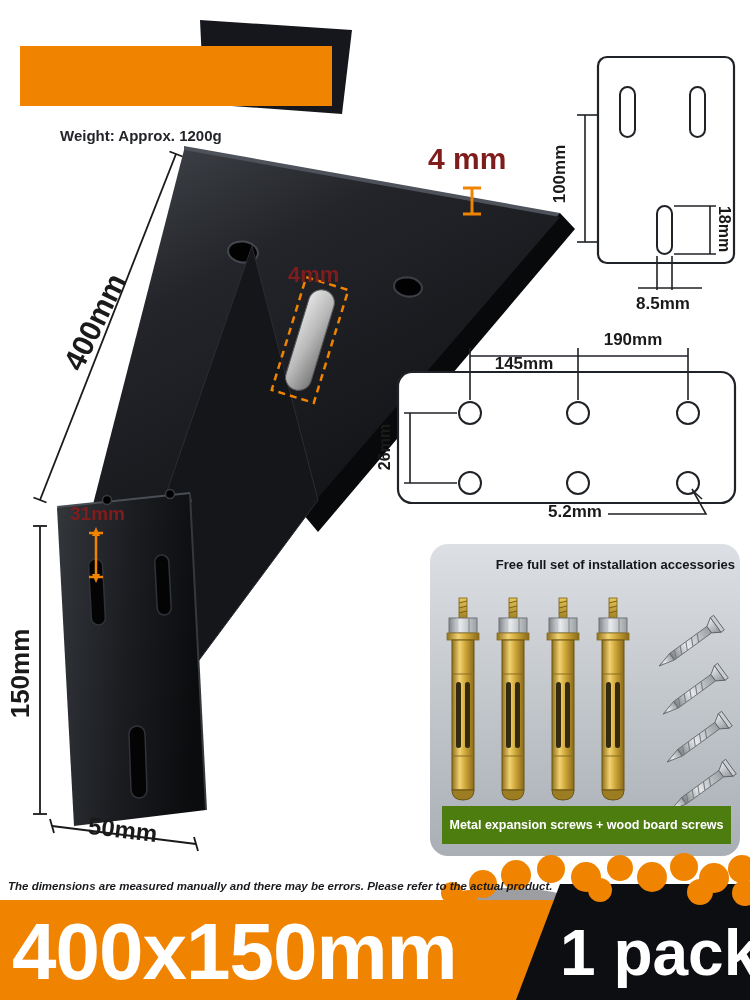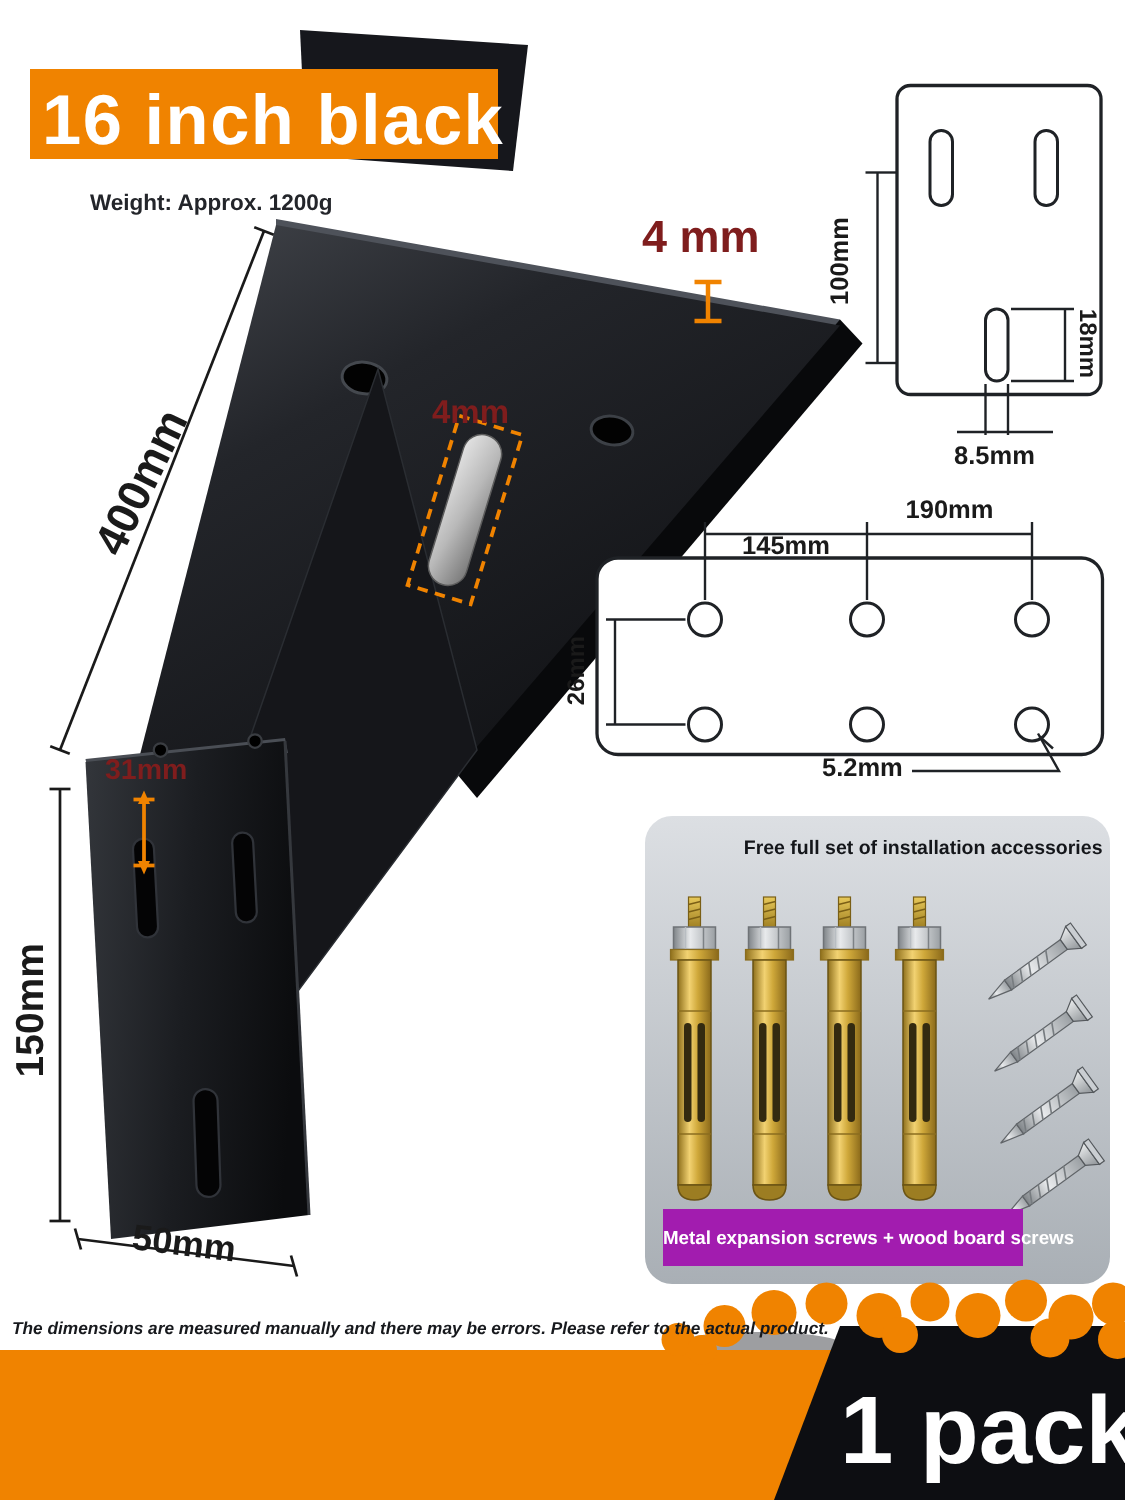--- a/index.html
+++ b/index.html
@@ -5,21 +5,21 @@
   * { margin:0; padding:0; box-sizing:border-box; }
   html,body { background:#fff; font-family:"Liberation Sans", sans-serif; }
   .canvas { position:relative; width:750px; height:1000px; background:#fff; overflow:hidden; }
   .abs { position:absolute; }
   .label { position:absolute; font-weight:700; color:#1a1a1a; white-space:nowrap; }
   .orange { color:#7f1d1d; }
   .center { text-align:center; }
   .badge-text { position:absolute; left:28px; top:52px; font-size:47px; font-weight:700; color:#fff; letter-spacing:1px; white-space:nowrap; }
   .weight { position:absolute; left:24px; top:127px; font-size:15px; font-weight:700; color:#23252a;margin-left:36px; }
   .acc-title { position:absolute; left:435px; top:557px; width:300px; text-align:right; font-size:13px; font-weight:700; color:#14161a; white-space:nowrap; }
-  .acc-caption { position:absolute; left:442px; top:806px; width:240px; height:38px; background:#a21caf; color:#fff;
+  .acc-caption { position:absolute; left:442px; top:806px; width:289px; height:38px; background:#4d7c0f; color:#fff;
                  font-size:12.5px; font-weight:700; text-align:center; line-height:38px; white-space:nowrap; }
   .disclaimer { position:absolute; left:8px; top:880px; font-size:11.5px; font-weight:600; color:#17191d; white-space:nowrap;font-style:italic; }
   .footer-size { position:absolute; left:12px; top:906px; font-size:80px; font-weight:700; color:#fff; letter-spacing:-1px; white-space:nowrap; }
   .footer-pack { position:absolute; left:560px; top:916px; font-size:64px; font-weight:700; color:#fff; white-space:nowrap; }
 </style>
 </head>
 <body>
 
 <div class="canvas">
 
@@ -216,21 +216,20 @@
         <circle cx="714" cy="878" r="15"></circle>
         <circle cx="742" cy="869" r="14"></circle>
         <circle cx="468" cy="900" r="10"></circle>
         <circle cx="600" cy="890" r="12"></circle>
         <circle cx="700" cy="892" r="13"></circle>
         <circle cx="745" cy="893" r="13"></circle>
       </g>
     </g>
   </svg>
 
-  <div class="badge-text">16 inch black</div>
   <div class="weight">Weight: Approx. 1200g</div>
 
   <div class="label orange" style="left:428px; top:142px; font-size:30px;">4 mm</div>
   <div class="label orange" style="left:288px; top:262px; font-size:22px;">4mm</div>
   <div class="label center" style="left:40px; top:305px; width:110px; font-size:30px; transform:rotate(-64deg);">400mm</div>
   <div class="label orange" style="left:70px; top:503px; font-size:19px;">31mm</div>
   <div class="label center" style="left:-26px; top:658px; width:92px; font-size:26px; transform:rotate(-90deg);">150mm</div>
   <div class="label" style="left:88px; top:816px; font-size:24px; transform:rotate(7deg);">50mm</div>
 
   <div class="label center" style="left:516px; top:164px; width:88px; font-size:17px; transform:rotate(-90deg);">100mm</div>
@@ -239,15 +238,16 @@
 
   <div class="label center" style="left:484px; top:330px; width:80px; font-size:17px;margin-top:24px;">145mm</div>
   <div class="label center" style="left:593px; top:330px; width:80px; font-size:17px;">190mm</div>
   <div class="label center" style="left:352px; top:438px; width:66px; font-size:16px; transform:rotate(-90deg);">26mm</div>
   <div class="label" style="left:548px; top:502px; font-size:17px;">5.2mm</div>
 
   <div class="acc-title">Free full set of installation accessories</div>
   <div class="acc-caption">Metal expansion screws + wood board screws</div>
 
   <div class="disclaimer">The dimensions are measured manually and there may be errors. Please refer to the actual product.</div>
+  <div class="footer-size">400x150mm</div>
   <div class="footer-pack">1 pack</div>
 
 </div>
 
 </body></html>

